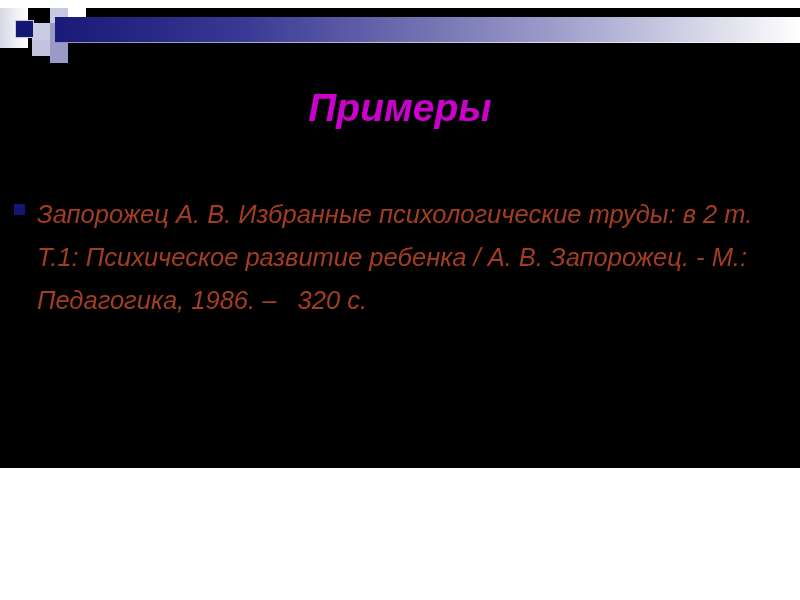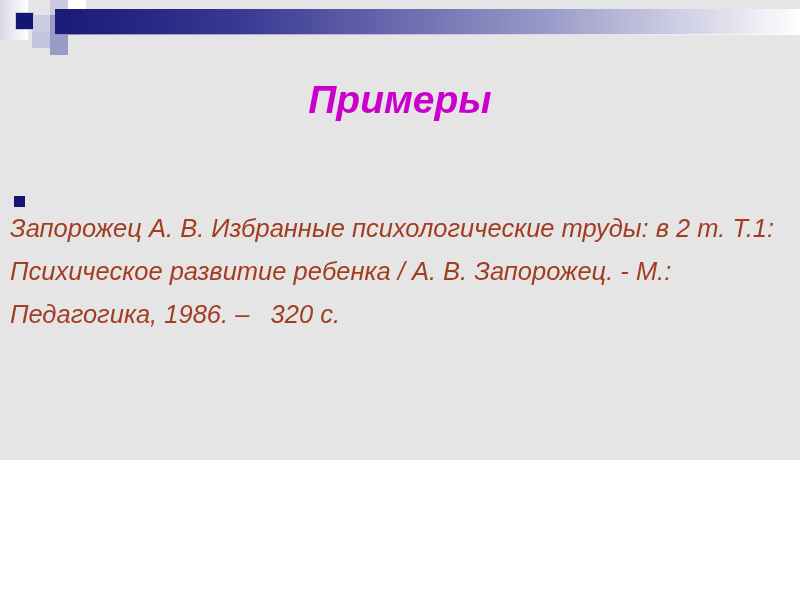--- a/index.html
+++ b/index.html
@@ -5,23 +5,24 @@
   html, body {
     margin: 0;
     padding: 0;
     background: #ffffff;
   }
 
   #slide {
     position: relative;
     width: 800px;
     height: 460px;
-    background: #e5e5e5;
+    background: #000000;
     overflow: hidden;
     font-family: "Liberation Sans", sans-serif;
+    margin-top: 8px;
   }
 
   
   .deco-band {
     position: absolute;
     left: 55px;
     top: 9px;
     width: 745px;
     height: 25px;
     background: linear-gradient(to right,
@@ -115,21 +116,20 @@
     position: absolute;
     left: 10px;
     top: 185px;
     width: 788px;
   }
 
   .bullet-row {
     display: flex;
     align-items: flex-start;
     margin-bottom: 6px;
-    flex-direction: column;
   }
 
   .bullet-marker {
     flex: 0 0 auto;
     width: 11px;
     height: 11px;
     background: #151573;
     margin-top: 11px;
     margin-right: 12px;
     margin-left: 4px;

